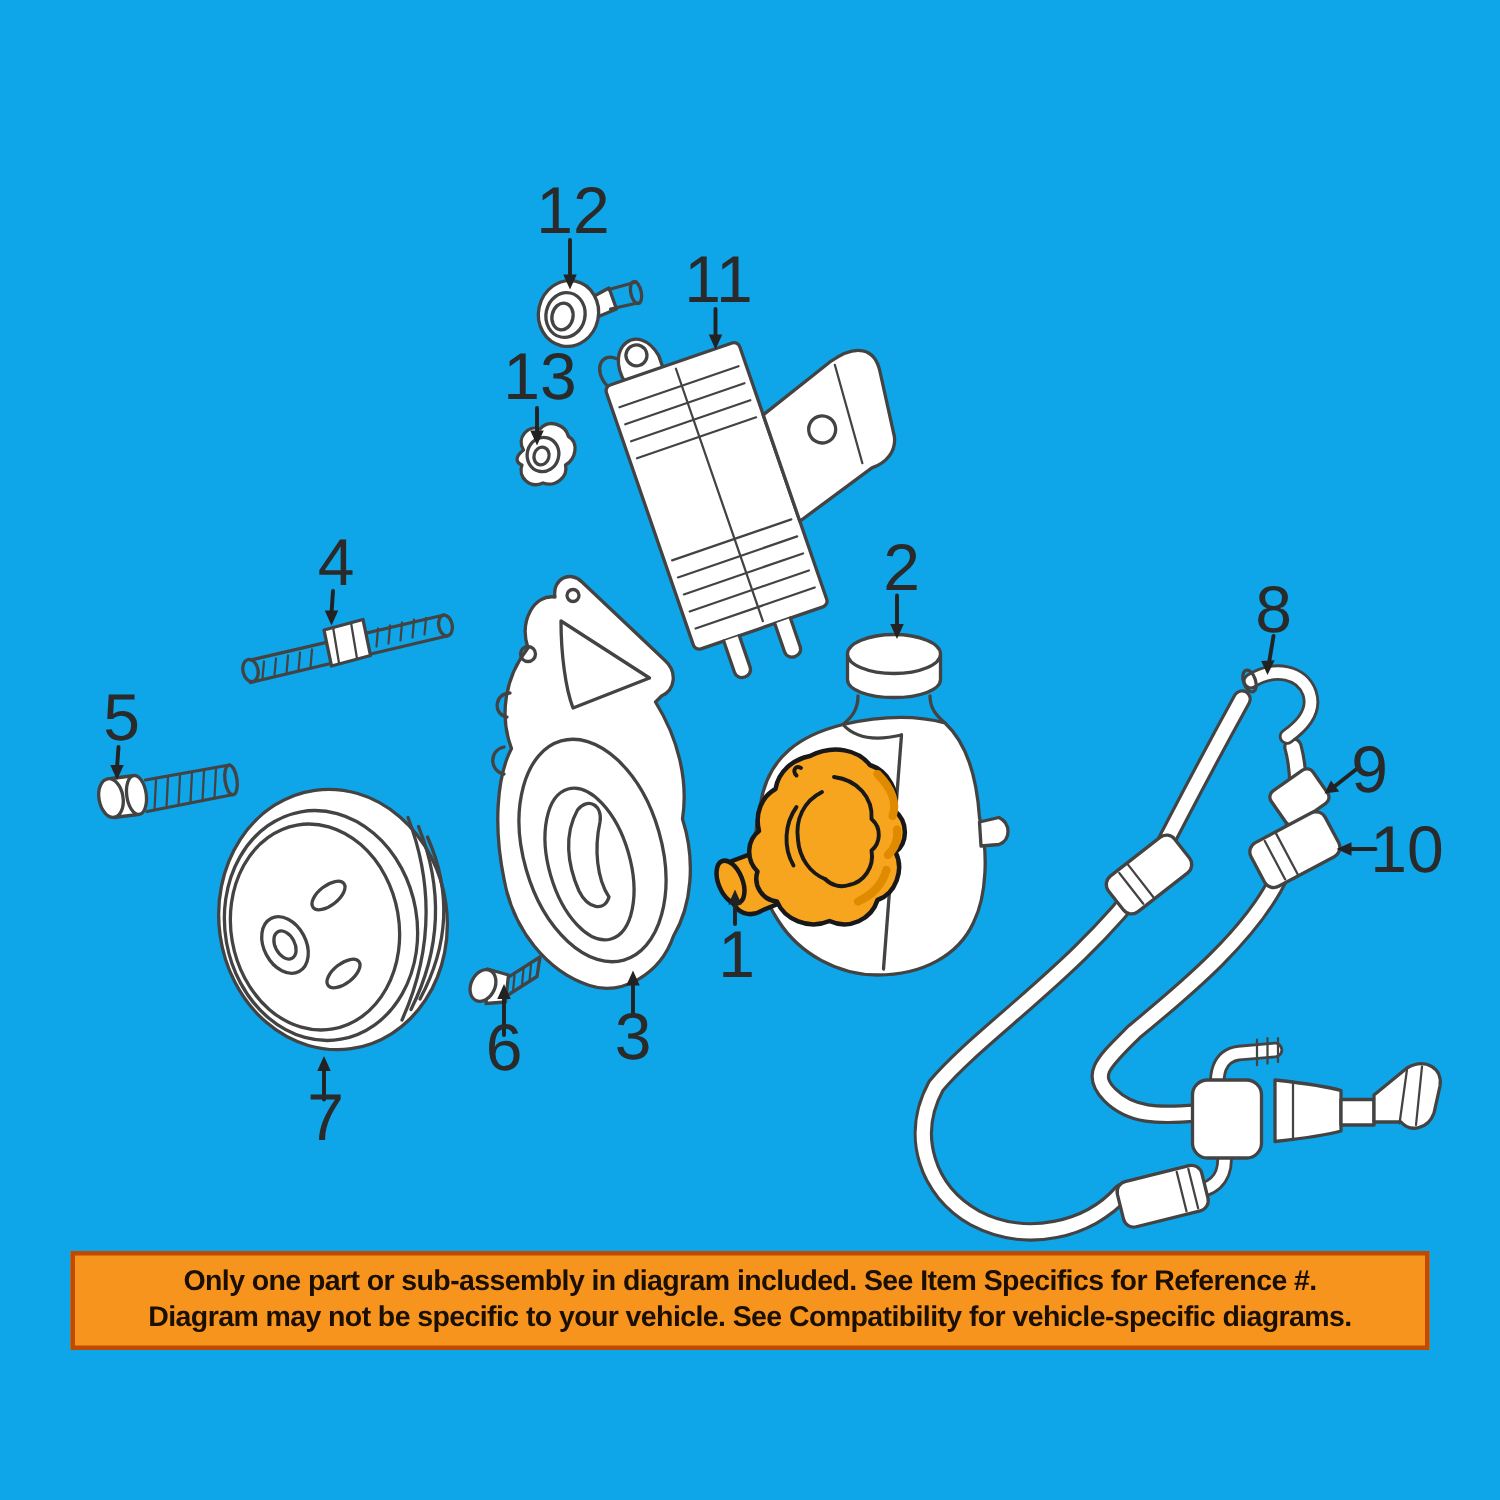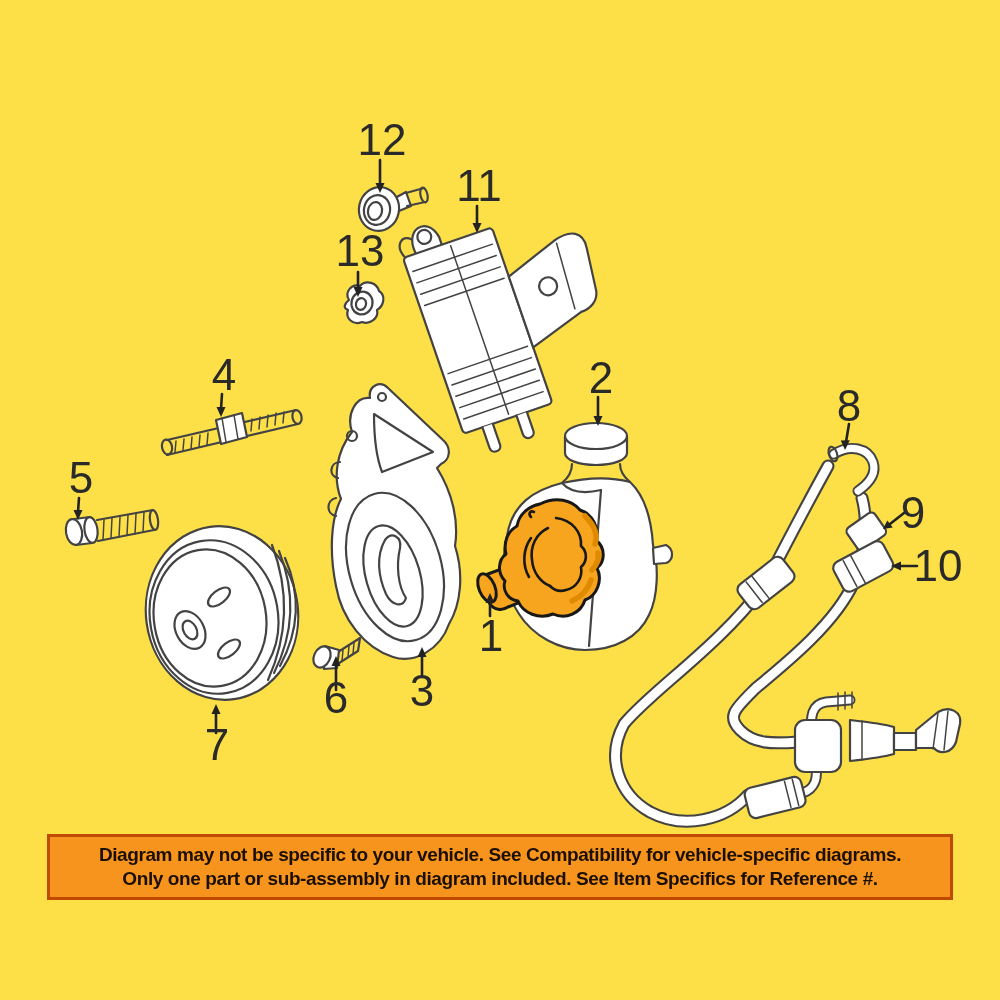--- a/index.html
+++ b/index.html
@@ -1,16 +1,16 @@
 <!DOCTYPE html>
 <html><head>
 <meta charset="utf-8">
 <style>
   html,body{margin:0;padding:0;background:#ffffff;}
-  #stage{position:relative;width:1000px;height:1000px;background:#fde047;overflow:hidden;
+  #stage{position:relative;width:1000px;height:1000px;background:#0ea5e9;overflow:hidden;
          font-family:"Liberation Sans",sans-serif;}
   svg{position:absolute;left:0;top:0;}
 
   
   .ln{fill:none;stroke:#434343;stroke-width:2.2;stroke-linecap:round;stroke-linejoin:round;}
   .lt{fill:none;stroke:#434343;stroke-width:1.5;stroke-linecap:round;}
   .fw{fill:#ffffff;stroke:#434343;stroke-width:2.2;stroke-linejoin:round;stroke-linecap:round;}
   .hoseD{fill:none;stroke:#434343;stroke-width:13;stroke-linecap:round;}
   .hoseW{fill:none;stroke:#ffffff;stroke-width:8.8;stroke-linecap:round;}
   .tubeD{fill:none;stroke:#434343;stroke-width:11;stroke-linecap:round;}
@@ -255,17 +255,17 @@
     <text class="num" x="913" y="528">9</text>
     <text class="num" x="938" y="581">10</text>
     <text class="num" x="491" y="651">1</text>
     <text class="num" x="422" y="706">3</text>
     <text class="num" x="336" y="713">6</text>
     <text class="num" x="217" y="760">7</text>
   </g>
 </svg>
 
   <div class="banner" style="background-color: rgb(247, 148, 29); border-color: rgb(191, 74, 0); color: rgb(26, 15, 0);">
+    <div>Only one part or sub-assembly in diagram included. See Item Specifics for Reference #.</div>
     <div>Diagram may not be specific to your vehicle. See Compatibility for vehicle-specific diagrams.</div>
-    <div>Only one part or sub-assembly in diagram included. See Item Specifics for Reference #.</div>
   </div>
 
 </div>
 
 </body></html>

